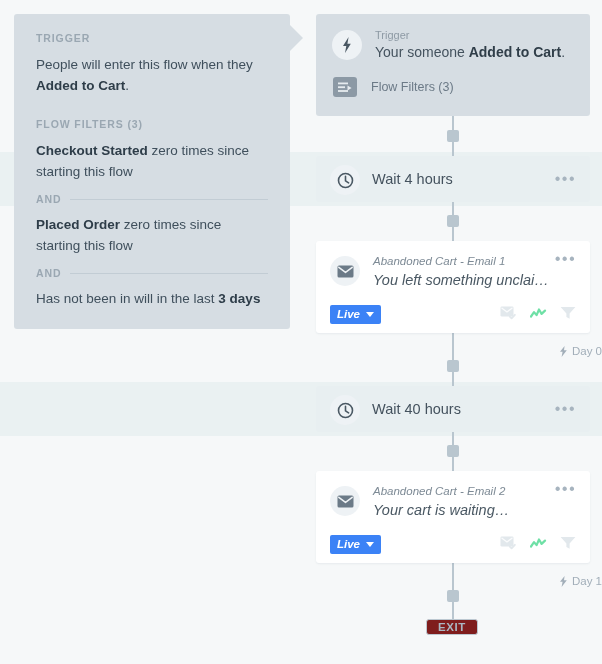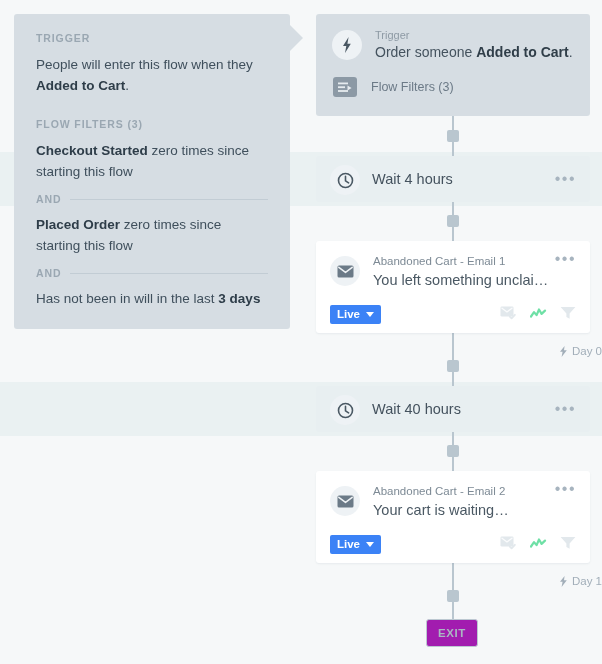--- a/index.html
+++ b/index.html
@@ -198,20 +198,21 @@
     cursor: pointer;
     user-select: none;
   }
 
   
   .card-email {
     background: #ffffff;
     height: 92px;
     padding: 13px 14px 0 14px;
     box-shadow: 0 1px 2px rgba(80,100,120,0.09);
+    font-style: italic;
   }
   .email1 { top: 241px; }
   .email2 { top: 471px; }
 
   .email-head { display: flex; align-items: flex-start; }
   .email-body { margin-left: 13px; flex: 1; min-width: 0; }
   .email-title {
     font-size: 11.5px;
     color: #7d8a95;
     line-height: 15px;
@@ -269,24 +270,24 @@
   }
   .day0 { top: 345px; }
   .day1 { top: 575px; }
 
   
   .exit-btn {
     position: absolute;
     left: 110px;
     top: 619px;
     width: 52px;
-    height: 28px;
+    height: 16px;
     border: 1px solid #bcc8d1;
     border-radius: 3px;
-    background: #a21caf;
+    background: #7f1d1d;
     display: flex;
     align-items: center;
     justify-content: center;
     font-size: 11.5px;
     font-weight: bold;
     letter-spacing: 0.6px;
     color: #aab7c2;
     z-index: 3;
     cursor: pointer;
   }
@@ -353,21 +354,21 @@
 
   <div class="card card-trigger">
     <div class="trig-main">
       <span class="circle-icon">
         <svg width="14" height="16" viewBox="0 0 14 16" aria-hidden="true">
           <path d="M8.6 0 3 9h3.3L5 16l5.8-9.3H7.4z" fill="#4a5863"></path>
         </svg>
       </span>
       <span class="trig-body">
         <span class="trig-label" style="display:block;">Trigger</span>
-        <span class="trig-line" style="display:block;"><span>Order someone </span><b>Added to Cart</b><span>.</span></span>
+        <span class="trig-line" style="display:block;"><span>Your someone </span><b>Added to Cart</b><span>.</span></span>
       </span>
     </div>
     <div class="filters-row">
       <span class="filter-box">
         <svg width="15" height="11" viewBox="0 0 15 11" aria-hidden="true">
           <rect x="0" y="0.5" width="10" height="1.8" fill="#e6ebef"></rect>
           <rect x="0" y="4.3" width="7" height="1.8" fill="#e6ebef"></rect>
           <rect x="0" y="8.1" width="10" height="1.8" fill="#e6ebef"></rect>
           <path d="M9.5 3.4 13.6 6 9.5 8.6z" fill="#e6ebef"></path>
         </svg>

